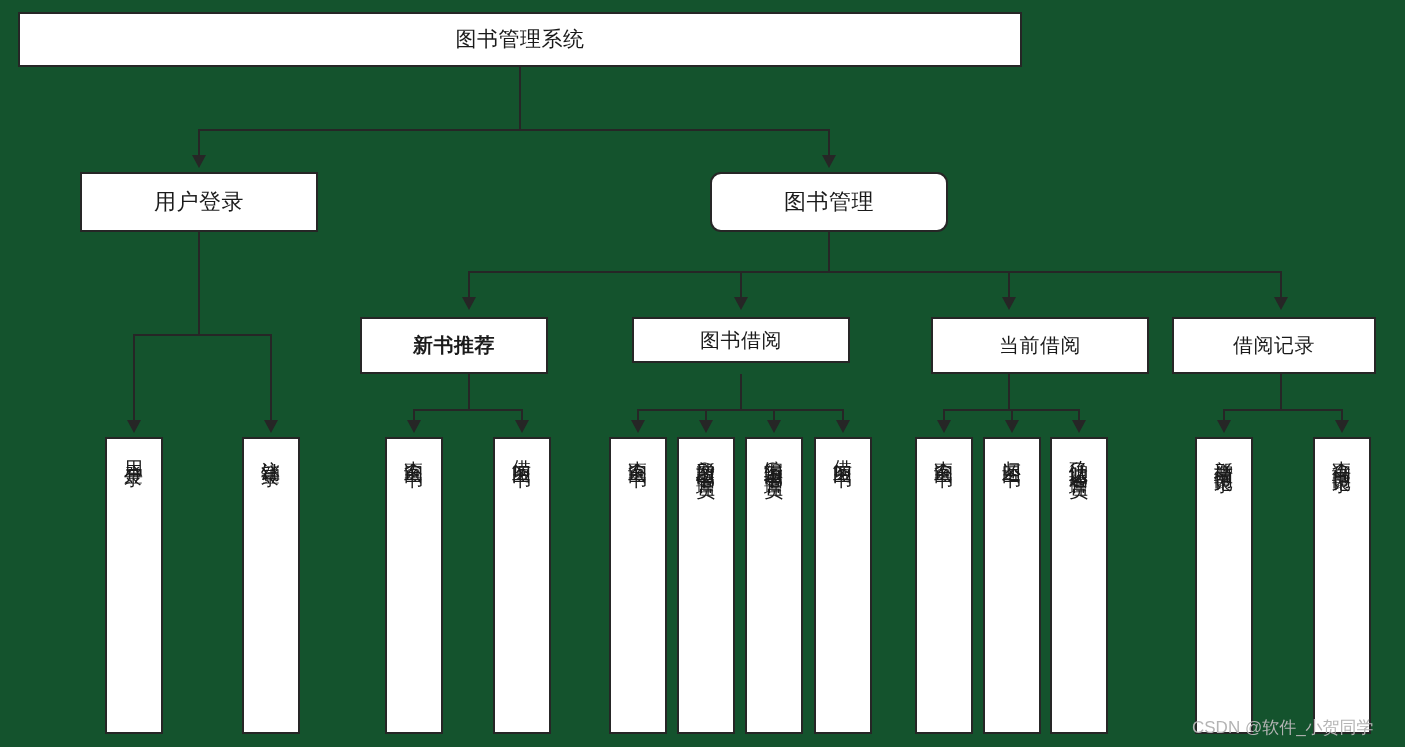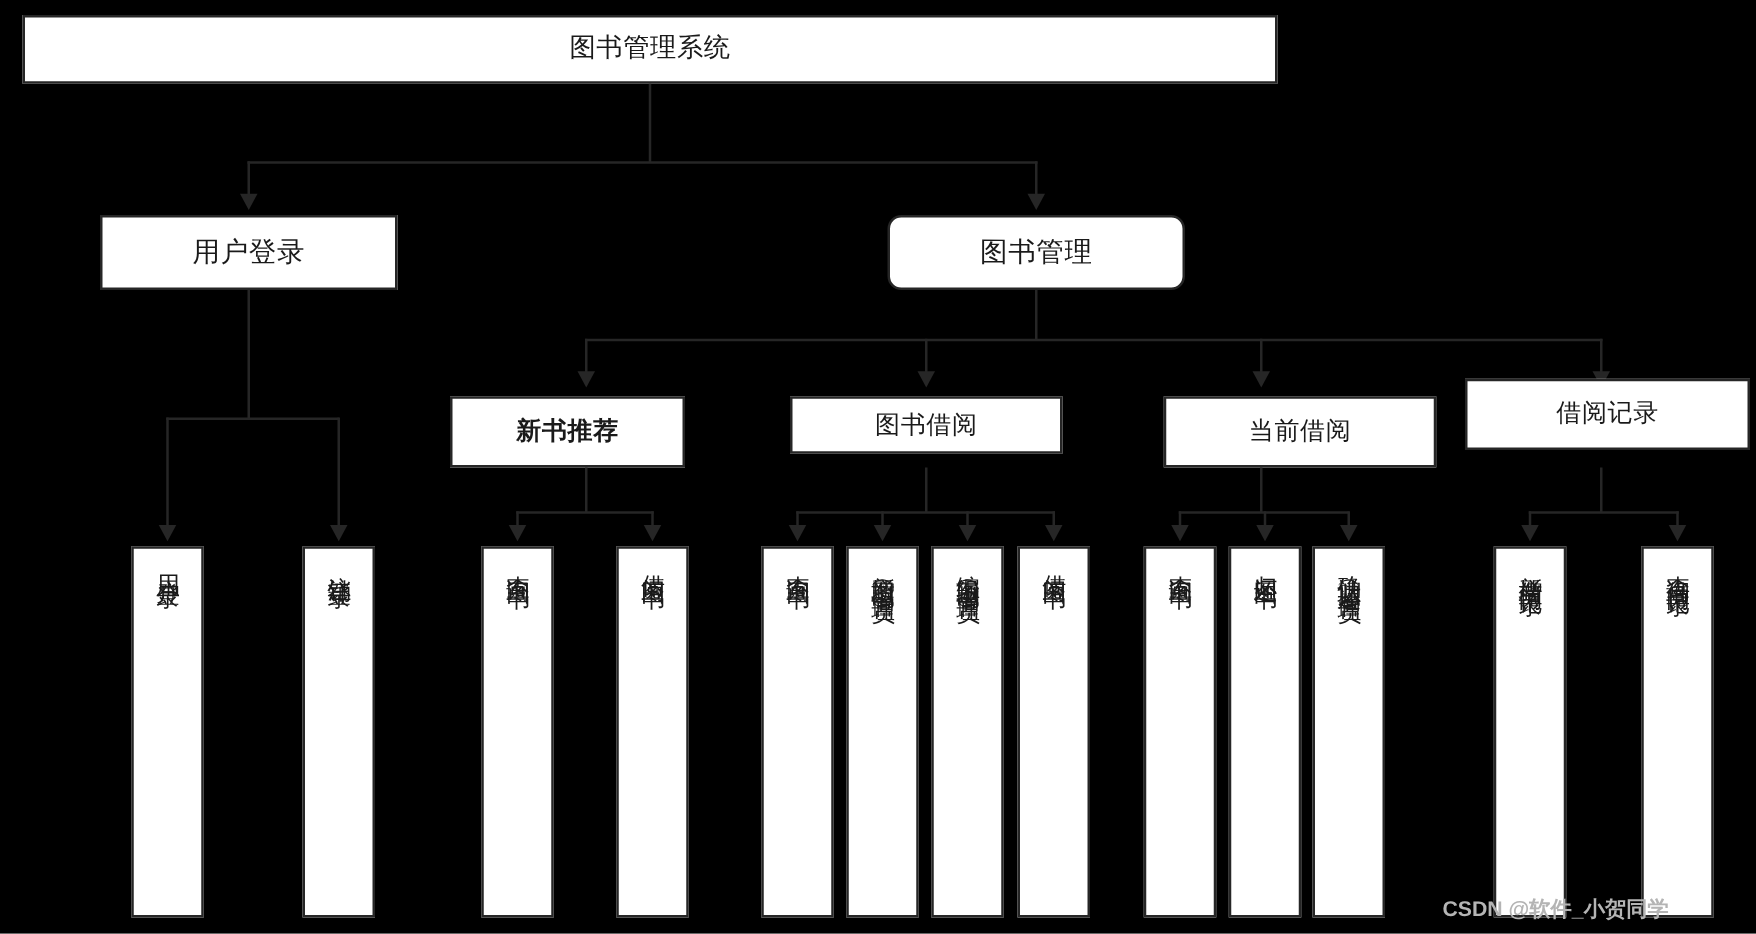--- a/index.html
+++ b/index.html
@@ -7,21 +7,21 @@
     padding: 0;
     background: #ffffff;
   }
   body {
     font-family: "Liberation Sans", "DejaVu Sans", sans-serif;
   }
   #canvas {
     position: relative;
     width: 1405px;
     height: 747px;
-    background: #000000;
+    background: #14532d;
     overflow: hidden;
   }
   
   .node {
     position: absolute;
     box-sizing: border-box;
     background: #ffffff;
     border: 2px solid #262626;
     display: flex;
     align-items: center;
@@ -130,21 +130,21 @@
 
   <div class="node level2" style="left:360px; top:317px; width:188px; height:57px;font-weight:bold;">
     <span class="node-label">新书推荐</span>
   </div>
   <div class="node level2" style="left:632px; top:317px; width:218px; height:46px;">
     <span class="node-label">图书借阅</span>
   </div>
   <div class="node level2" style="left:900px; top:317px; width:218px; height:57px;margin-left:31px;">
     <span class="node-label">当前借阅</span>
   </div>
-  <div class="node level2" style="left:1172px; top:303px; width:228px; height:57px;">
+  <div class="node level2" style="left:1172px; top:317px; width:204px; height:57px;">
     <span class="node-label">借阅记录</span>
   </div>
 
   <div class="conn vline" style="left:468px; top:374px; height:36px;"></div>
   <div class="conn hline" style="left:413px; top:409px; width:110px;"></div>
   <div class="conn vline" style="left:413px; top:409px; height:13px;"></div>
   <div class="arrow" style="left:407px; top:420px;"></div>
   <div class="conn vline" style="left:521px; top:409px; height:13px;"></div>
   <div class="arrow" style="left:515px; top:420px;"></div>
 
@@ -212,15 +212,15 @@
     <span class="node-label">确认归还（管理员）</span>
   </div>
 
   <div class="node leaf level3" style="left:1195px; top:437px; width:58px; height:297px;">
     <span class="node-label">新增借阅记录</span>
   </div>
   <div class="node leaf level3" style="left:1313px; top:437px; width:58px; height:297px;">
     <span class="node-label">查询借阅记录</span>
   </div>
 
-  <div id="watermark" style="left:1154px; top:716px;font-weight:bold;">CSDN @软件_小贺同学</div>
+  <div id="watermark" style="left:1192px; top:716px;">CSDN @软件_小贺同学</div>
 
 </div>
 
 </body></html>

